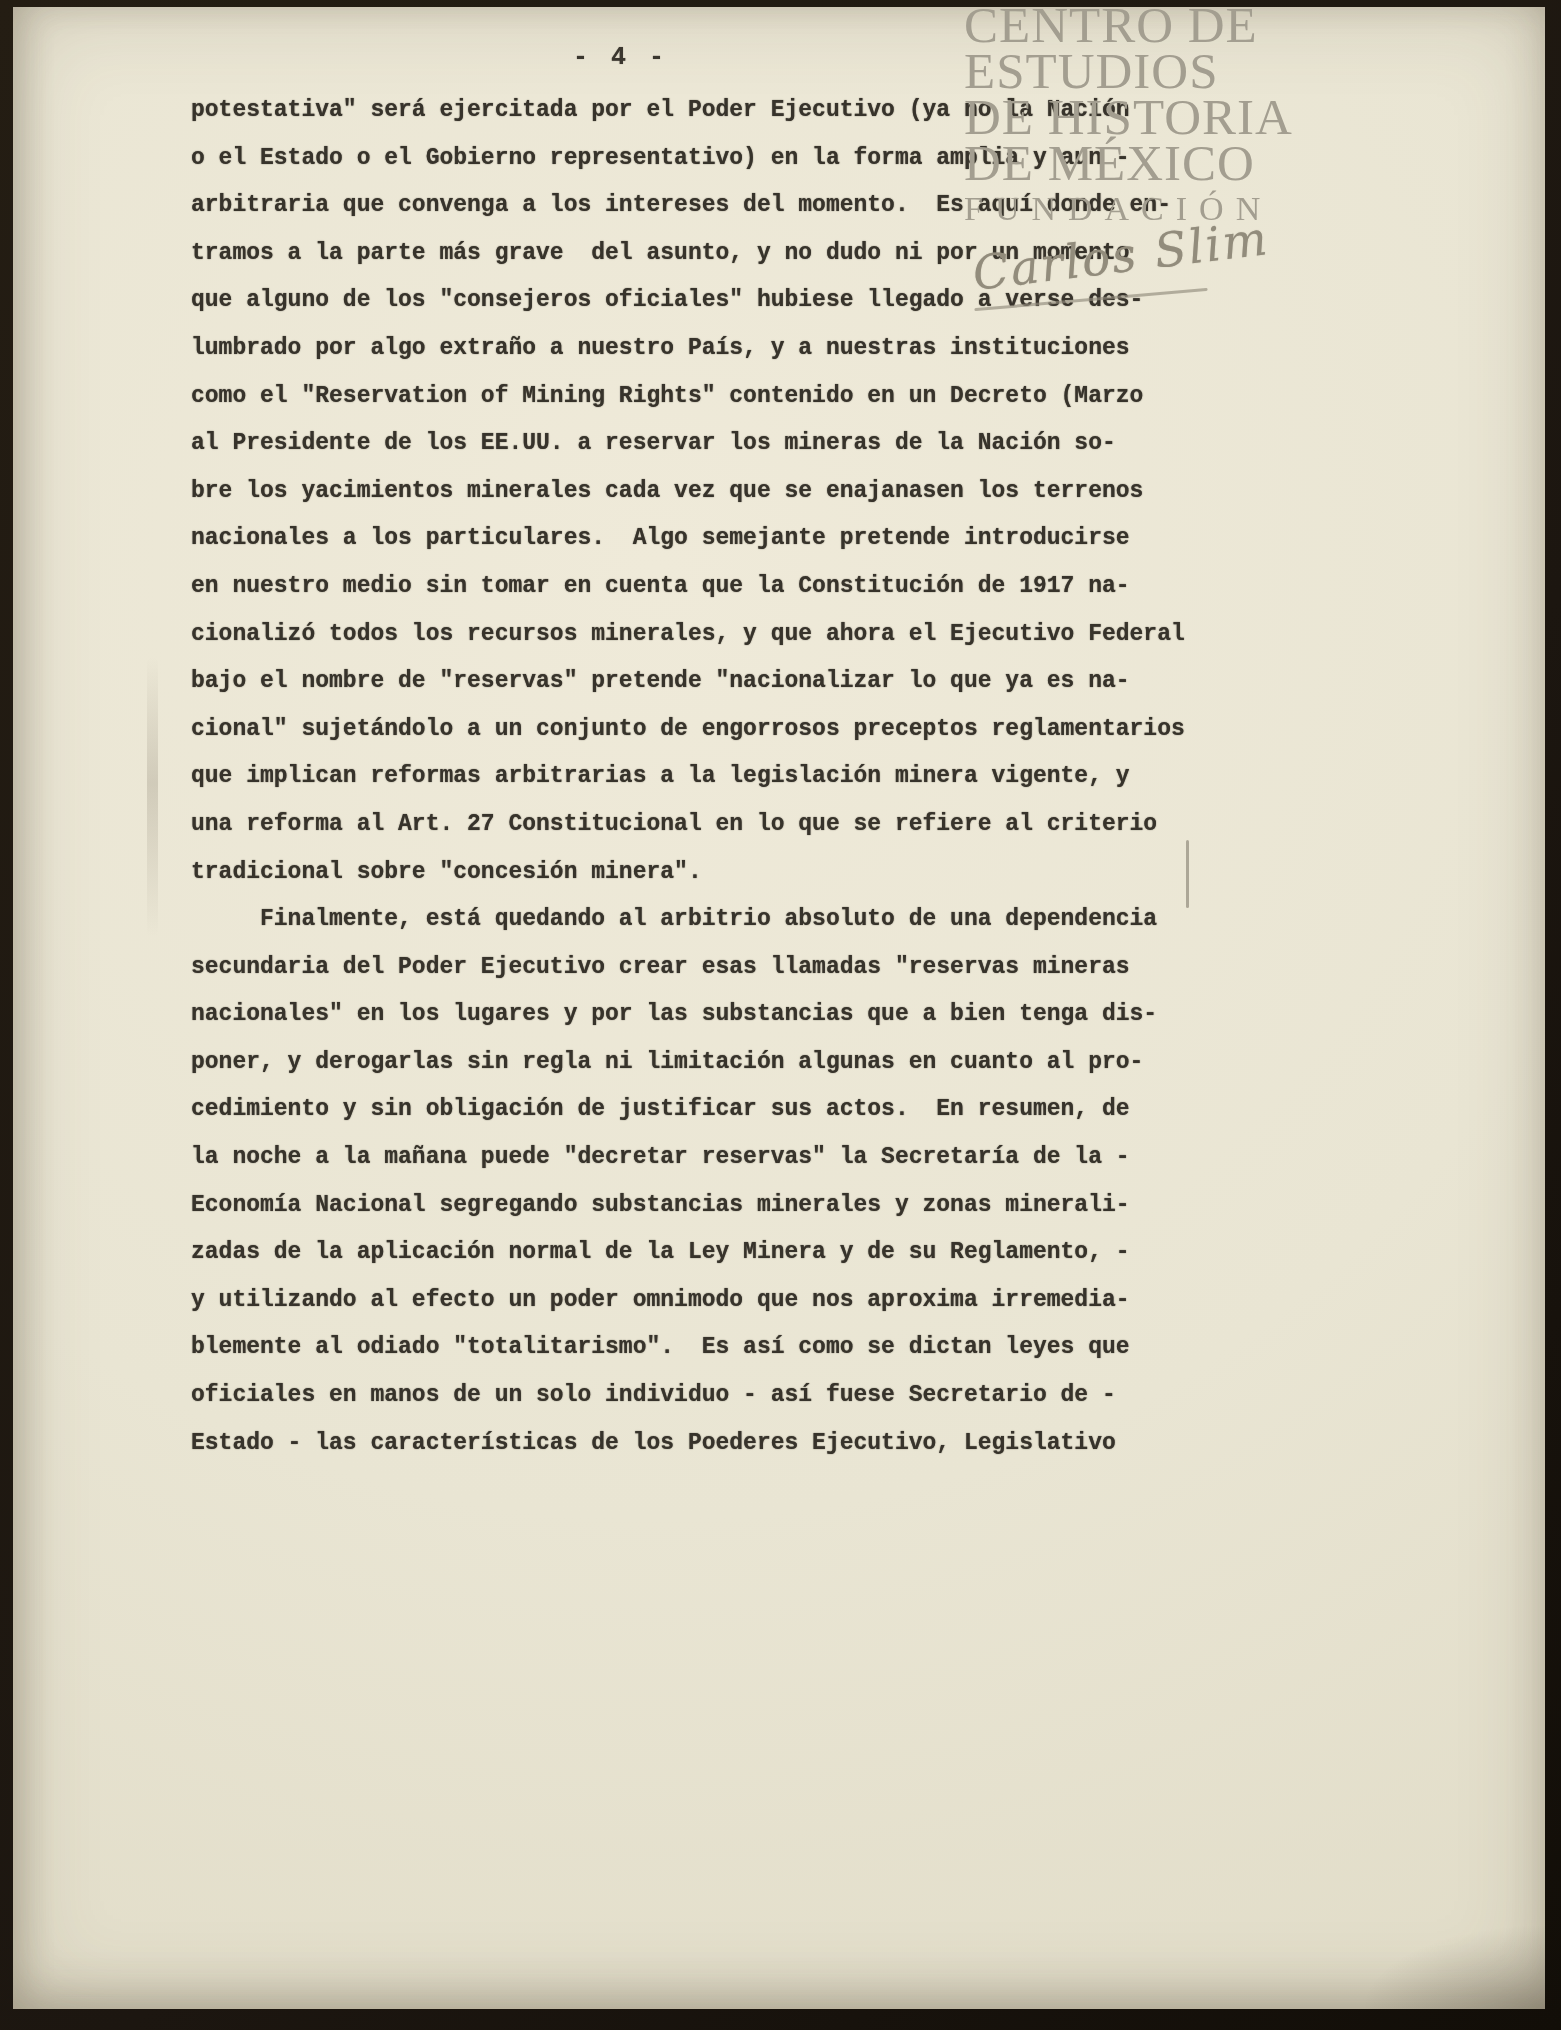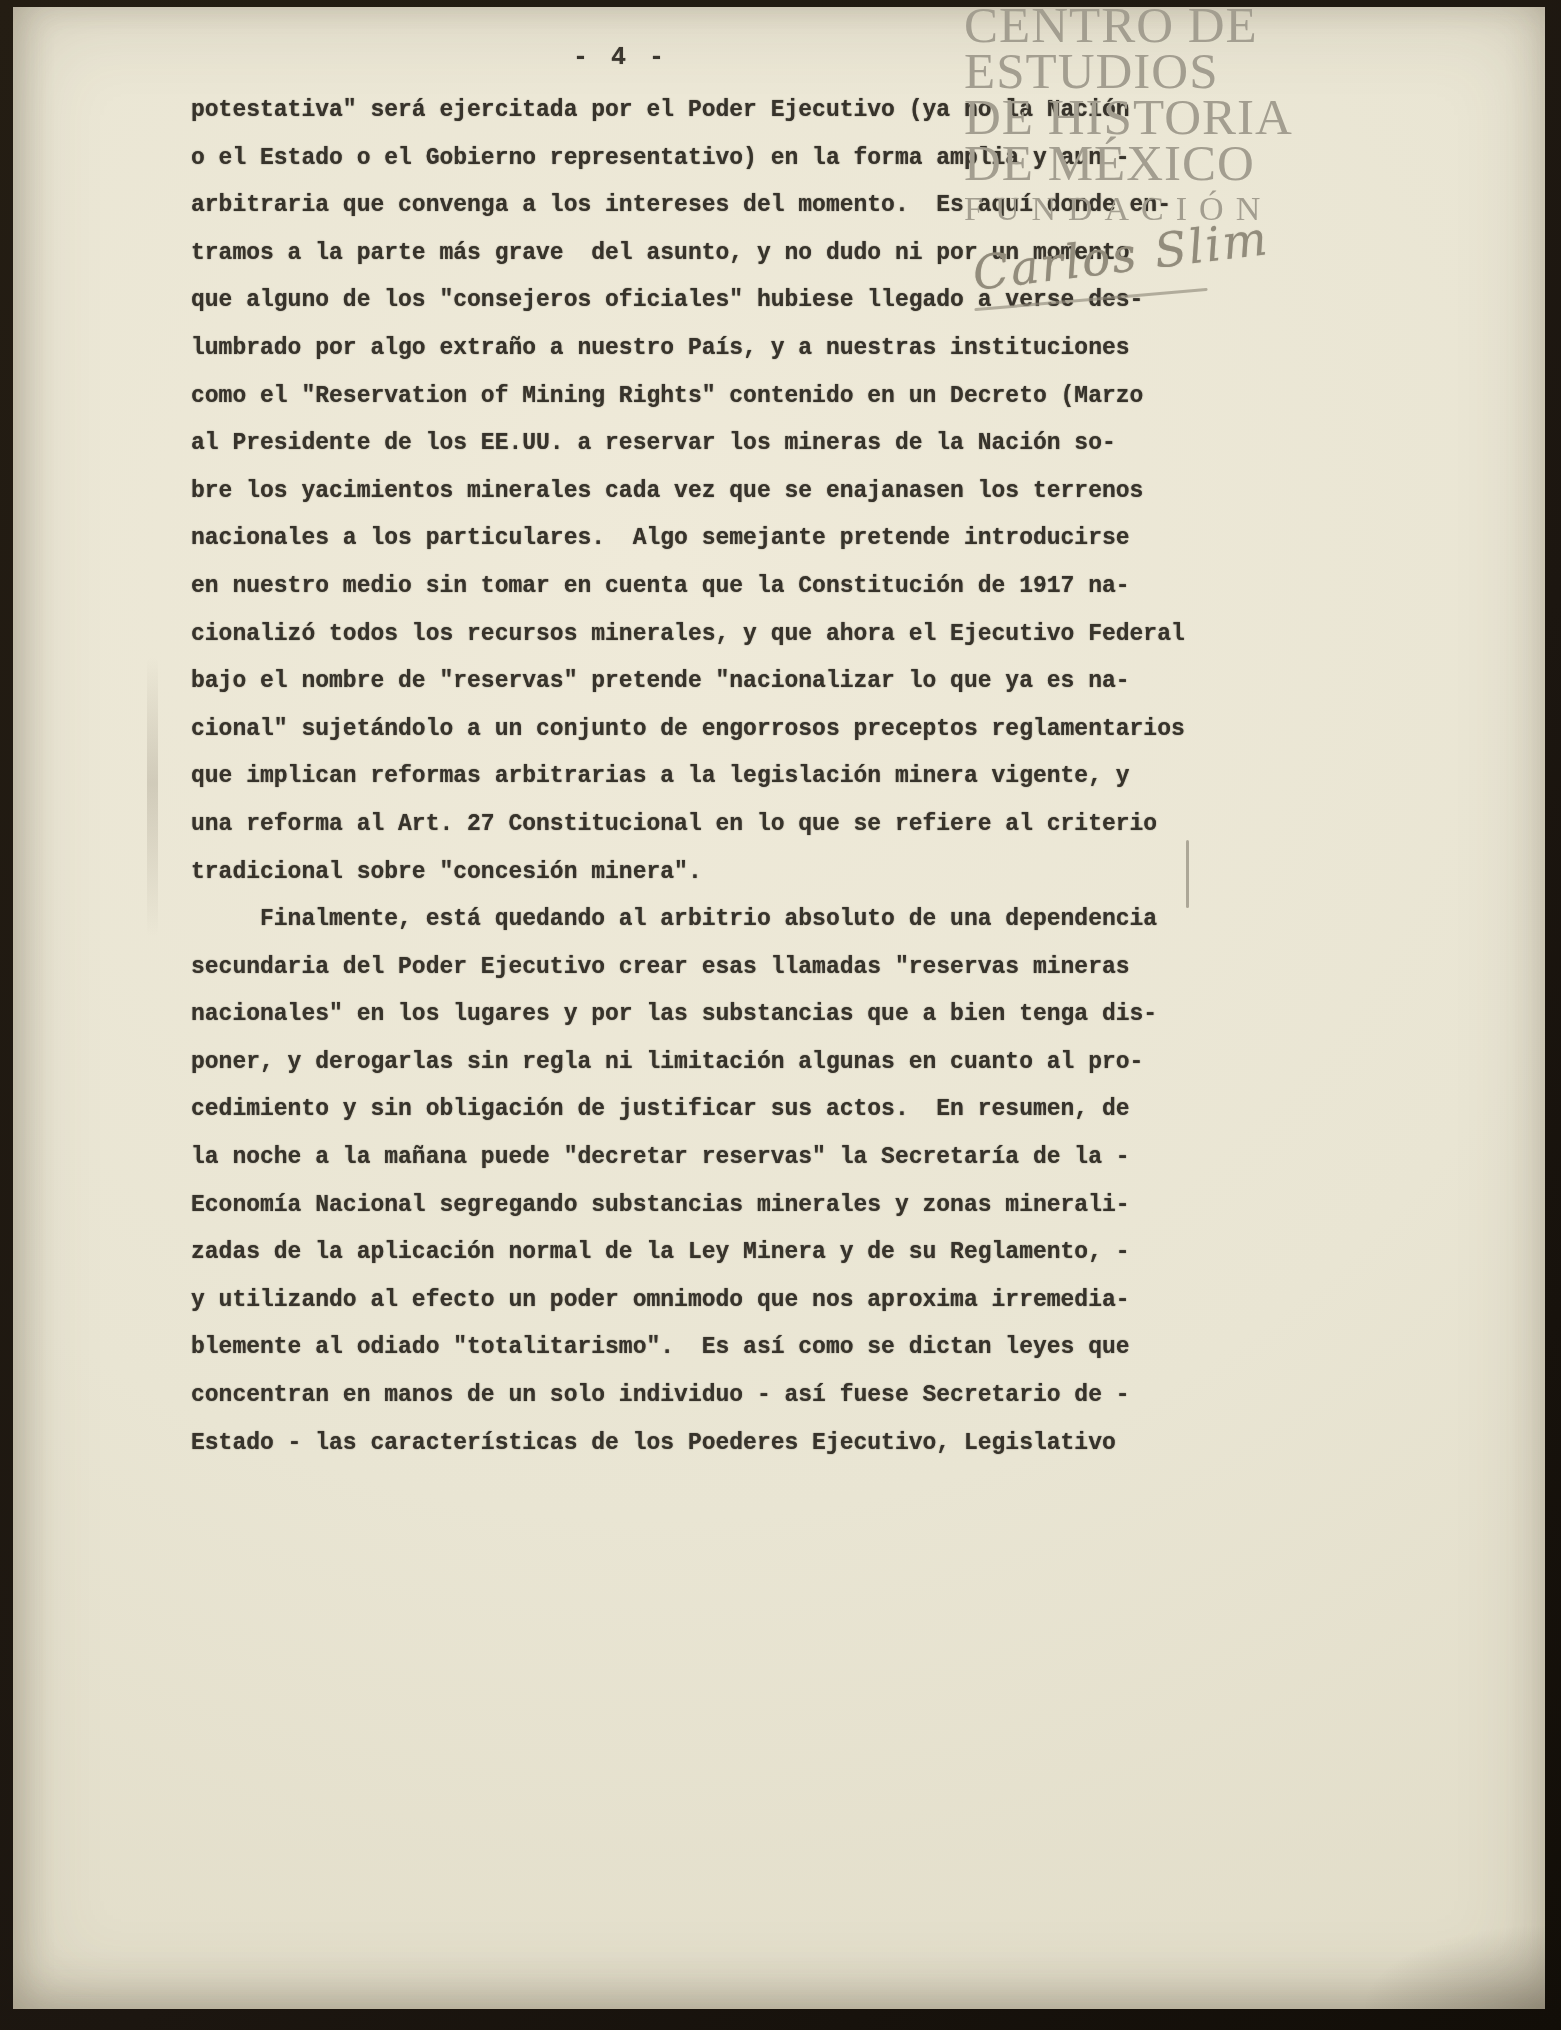--- a/index.html
+++ b/index.html
@@ -98,21 +98,21 @@
       <div class="line">     Finalmente, está quedando al arbitrio absoluto de una dependencia</div>
       <div class="line">secundaria del Poder Ejecutivo crear esas llamadas "reservas mineras</div>
       <div class="line">nacionales" en los lugares y por las substancias que a bien tenga dis-</div>
       <div class="line">poner, y derogarlas sin regla ni limitación algunas en cuanto al pro-</div>
       <div class="line">cedimiento y sin obligación de justificar sus actos.  En resumen, de</div>
       <div class="line">la noche a la mañana puede "decretar reservas" la Secretaría de la -</div>
       <div class="line">Economía Nacional segregando substancias minerales y zonas minerali-</div>
       <div class="line">zadas de la aplicación normal de la Ley Minera y de su Reglamento, -</div>
       <div class="line">y utilizando al efecto un poder omnimodo que nos aproxima irremedia-</div>
       <div class="line">blemente al odiado "totalitarismo".  Es así como se dictan leyes que</div>
-      <div class="line">concentran en manos de un solo individuo - así fuese Secretario de -</div>
+      <div class="line">oficiales en manos de un solo individuo - así fuese Secretario de -</div>
       <div class="line">Estado - las características de los Poederes Ejecutivo, Legislativo</div>
     </div>
 
     <div class="artifact-smudge"></div>
     <div class="artifact-corner"></div>
   </div>
 
   <div class="watermark">
     <div class="wm-line">CENTRO DE</div>
     <div class="wm-line">ESTUDIOS</div>

